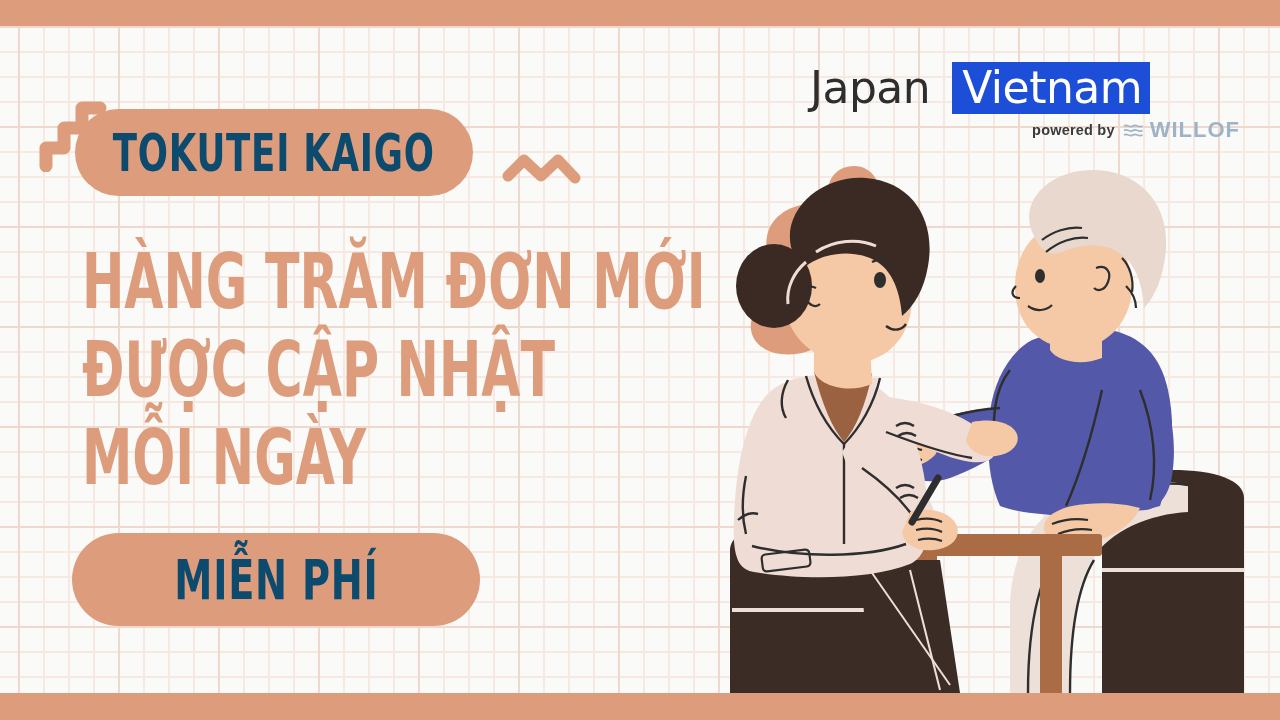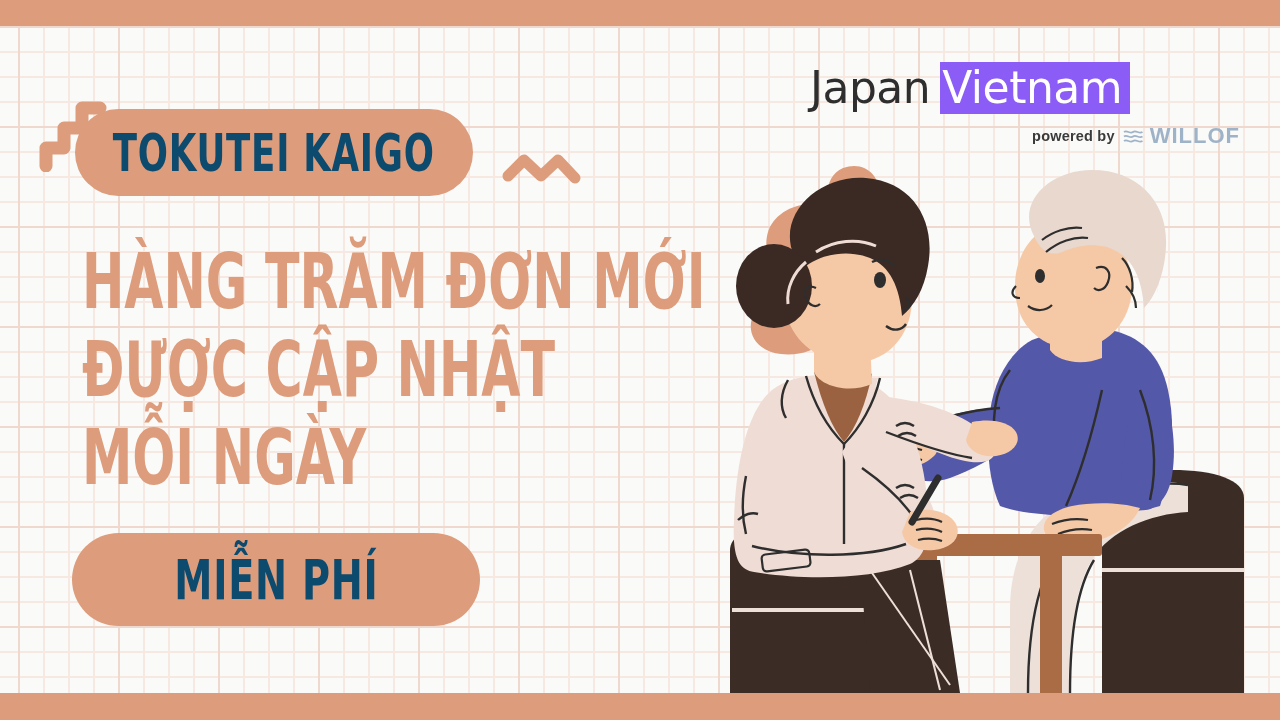--- a/index.html
+++ b/index.html
@@ -44,40 +44,40 @@
 
   
   .deco { position:absolute; }
 
   
   .logo-wrap {
     position:absolute; left:810px; top:62px;
     width:430px; height:85px;
   }
   .logo-row1 {
-    display:flex; align-items:center; height:52px;
+    display:flex; align-items:center; height:52px;gap:12px;
   }
   .logo-jw {
     font-family:"DejaVu Sans", sans-serif;
     font-size:44px; font-weight:400; color:#2E2E2E;
     letter-spacing:-0.5px; line-height:52px;
     white-space:nowrap;
   }
   .logo-vn {
-    background:#8b5cf6; color:#FFFFFF;
+    background:#1d4ed8; color:#FFFFFF;
     font-family:"DejaVu Sans", sans-serif;
     font-size:44px; font-weight:400;
     line-height:52px; height:52px;
-    padding:0 8px 0 2px; margin-left:10px;
+    padding:0 8px 0 10px; margin-left:10px;
     letter-spacing:-0.5px;
     display:inline-block; white-space:nowrap;
   }
   .logo-row2 {
     display:flex; align-items:center; justify-content:flex-end;
-    margin-top:12px; height:20px;
+    margin-top:6px; height:20px;
   }
   .powered {
     font-size:14.5px; font-weight:bold; color:#3B3B3B;
     letter-spacing:0.2px; white-space:nowrap;
   }
   .willof-icon { margin:0 5px 0 8px; display:block; }
   .willof-text {
     font-size:22px; font-weight:bold; color:#9FB3C8;
     letter-spacing:1px; white-space:nowrap;
   }

